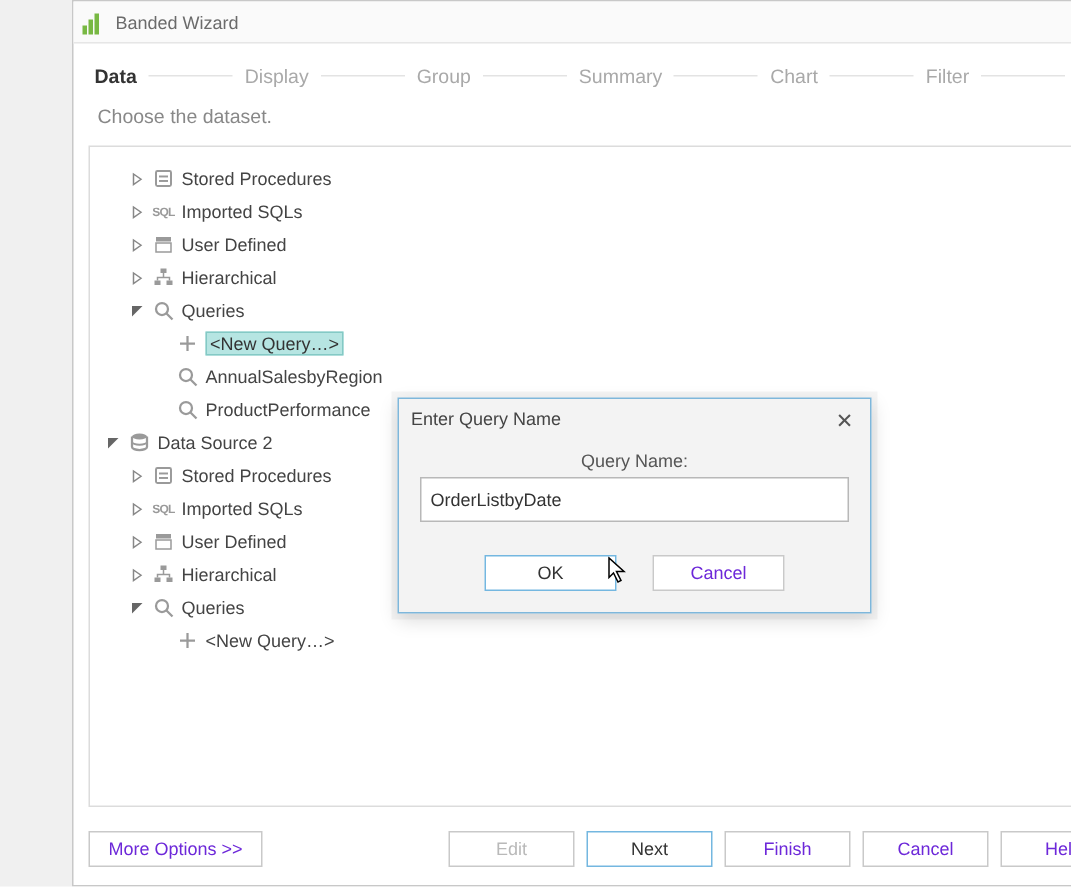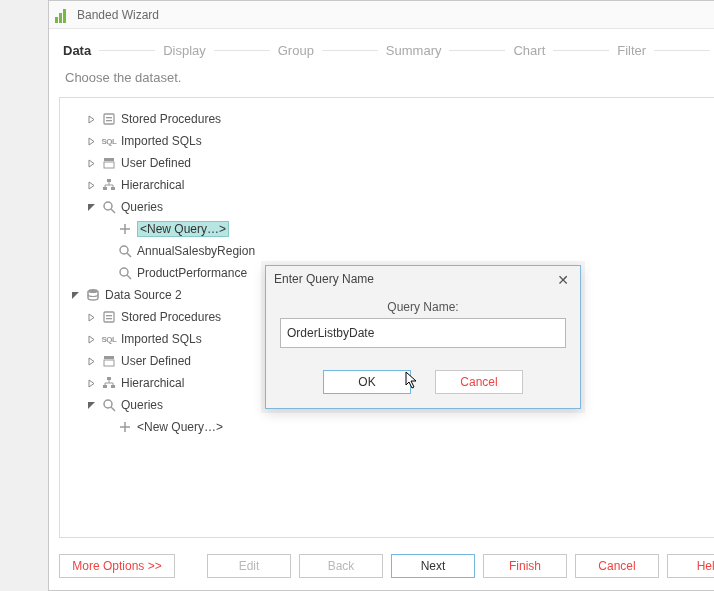--- a/index.html
+++ b/index.html
@@ -80,21 +80,21 @@
     display: flex;
     gap: 8px;
     padding: 8px 10px 12px 10px;
   }
   .footer .spacer-flex { flex: 1; }
   .btn {
     min-width: 84px;
     height: 24px;
     border: 1px solid #c9c9c9;
     background: #fff;
-    color: #ef4444;
+    color: #6d28d9;
     font-size: 12px;
     cursor: pointer;
     display: inline-flex;
     align-items: center;
     justify-content: center;
   }
   .btn.wide { min-width: 116px; padding: 0 12px; }
   .btn.disabled { color: #b9b9b9; cursor: default; }
   .btn.primary { border-color: #74b7e0; color: #333; }
 
@@ -400,21 +400,20 @@
         <span class="label">&lt;New Query…&gt;</span>
       </div>
 
     </div>
   </div>
 
   <div class="footer">
     <button class="btn wide">More Options &gt;&gt;</button>
     <span class="spacer-flex"></span>
     <button class="btn disabled">Edit</button>
-    <button class="btn disabled">Back</button>
     <button class="btn primary">Next</button>
     <button class="btn">Finish</button>
     <button class="btn">Cancel</button>
     <button class="btn">Help</button>
   </div>
 
   <div class="dialog">
     <div class="dlg-title">
       <span class="t">Enter Query Name</span>
       <span class="dlg-close">✕</span>

